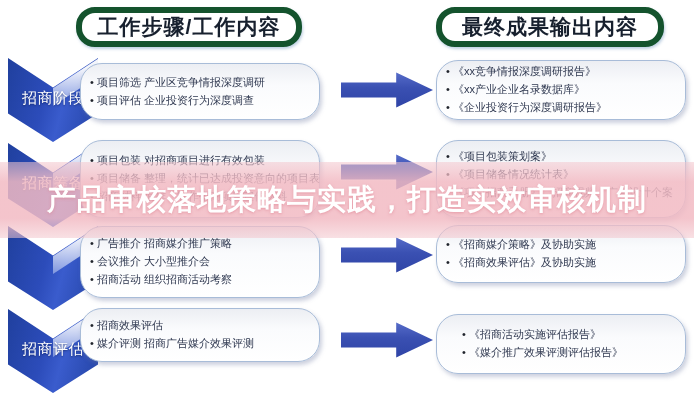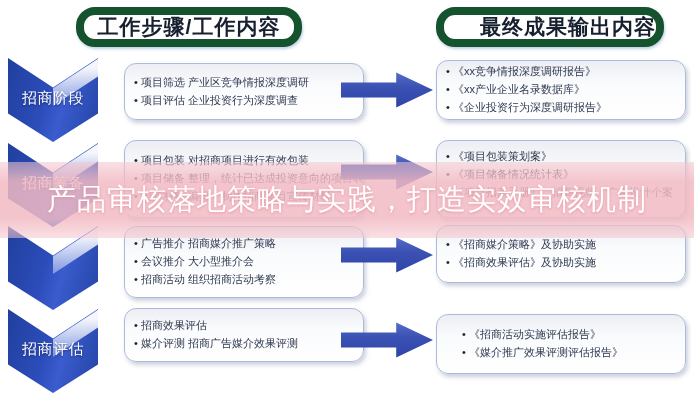--- a/index.html
+++ b/index.html
@@ -1,51 +1,51 @@
 <!DOCTYPE html>
 <html><head>
 <meta charset="utf-8">
 <style>
   html,body{margin:0;padding:0;background:#fff;}
   #page{position:relative;width:694px;height:400px;overflow:hidden;
         font-family:"Liberation Sans",sans-serif;background:#fff;}
 
   
   .col-header{position:absolute;top:7px;height:40px;box-sizing:border-box;
-    background:#fff;border:8px solid #14532d;border-radius:19px;
+    background:#fff;border:6px solid #14532d;border-radius:19px;
     box-shadow:1px 2px 3px rgba(110,150,190,.45);
     display:flex;align-items:center;justify-content:center;
     font-size:21px;font-weight:bold;color:#17202e;letter-spacing:1px;}
   .col-header.left{left:76px;width:226px;}
-  .col-header.right{left:436px;width:228px;justify-content:flex-end;}
+  .col-header.right{left:436px;width:228px;}
 
   
   .chevron{position:absolute;left:8px;width:70px;height:84px;padding-left:20px;}
   .chev-body{position:absolute;inset:0;
     clip-path:polygon(0% 0%,50% 35%,100% 0%,100% 66%,50% 100%,0% 66%);
     background:linear-gradient(105deg,#20409e 0%,#2c4cba 42%,#3a5ccd 60%,#2343a4 100%);
     filter:drop-shadow(2px 2px 2px rgba(40,50,90,.4));}
   .chev-shine{position:absolute;inset:0;
     clip-path:polygon(50% 36%,100% 1%,100% 22%,50% 57%);
     background:linear-gradient(to bottom,rgba(255,255,255,.95) 12%,rgba(170,190,245,.35) 70%,rgba(120,150,230,.15));}
   .chev-label{position:absolute;left:0;right:0;top:48%;transform:translateY(-50%);
     text-align:center;color:#fff;font-size:15px;letter-spacing:.5px;
     text-shadow:0 1px 2px rgba(10,20,60,.55);}
   .chevron.c1{top:58px;}  .chevron.c2{top:143px;}
   .chevron.c3{top:226px;} .chevron.c4{top:309px;}
 
   
-  .box{position:absolute;box-sizing:border-box;border:1px solid #a8bcd8;border-radius:12px;
+  .box{position:absolute;box-sizing:border-box;border:1px solid #a8bcd8;border-radius:22px;
     background:linear-gradient(180deg,#eceef3 0%,#fafbfd 38%,#ffffff 100%);
     box-shadow:2px 3px 4px rgba(110,120,160,.35);
     display:flex;align-items:center;}
   .box ul{list-style:none;margin:0;padding:4px 6px 4px 9px;}
   .box li{font-size:11px;line-height:1.45;color:#2f3850;margin:2px 0;white-space:nowrap;}
   .box li::before{content:"• ";color:#20242c;}
-  .steps{left:80px;width:240px;margin-left:44px;}
+  .steps{left:80px;width:240px;}
   .outputs{left:436px;width:250px;}
   .steps.r1{top:63px;height:57px;}   .outputs.r1{top:60px;height:60px;}
   .steps.r2{top:140px;height:78px;}  .outputs.r2{top:140px;height:78px;align-items:flex-start;}
   .outputs.r2 ul{padding-top:6px;}
   .steps.r3{top:226px;height:72px;}  .outputs.r3{top:225px;height:58px;}
   .steps.r4{top:308px;height:54px;}  .outputs.r4{top:314px;height:60px;padding-left:16px;}
 
   
   .flow-arrow{position:absolute;left:341px;width:92px;height:40px;
     clip-path:polygon(0 31%,60% 31%,60% 6%,100% 50%,60% 94%,60% 69%,0 69%);
@@ -55,21 +55,21 @@
   .flow-arrow.r3{top:235px;} .flow-arrow.r4{top:320px;}
 
   
   .banner{position:absolute;left:0;top:162px;width:694px;height:76px;z-index:10;
     background:linear-gradient(180deg,
       rgba(243,199,206,.55) 0%,
       rgba(242,186,195,.85) 26%,
       rgba(242,186,195,.85) 74%,
       rgba(243,199,206,.55) 100%);
     display:flex;align-items:center;justify-content:center;}
-  .banner-text{color:#fff;font-size:29px;font-weight:normal;letter-spacing:1px;
+  .banner-text{color:#fff;font-size:29px;font-weight:bold;letter-spacing:1px;
     white-space:nowrap;text-shadow:0 1px 3px rgba(222,130,146,.65);}
 </style>
 </head>
 <body>
 
 <div id="page">
 
   <div class="col-header left">
     <span>工作步骤/工作内容</span>
   </div>

